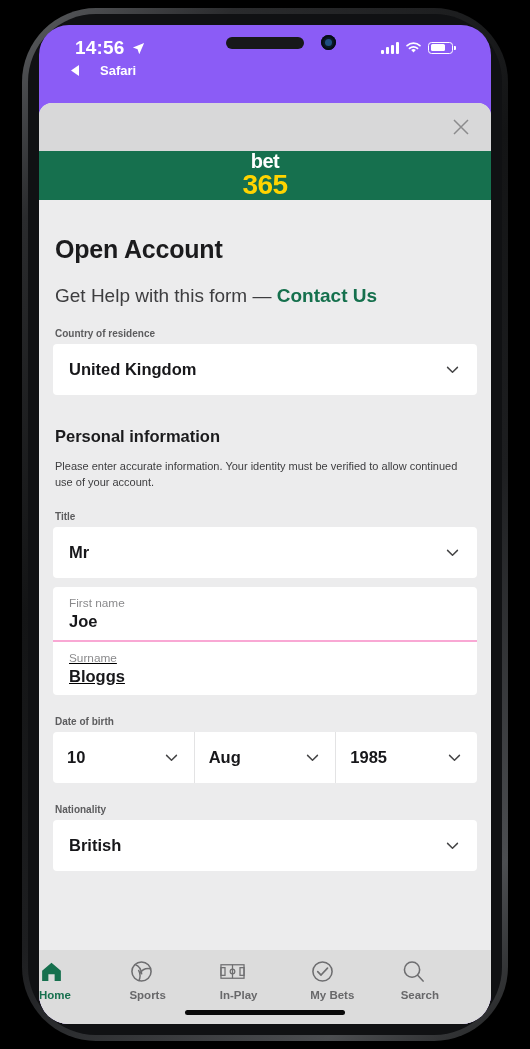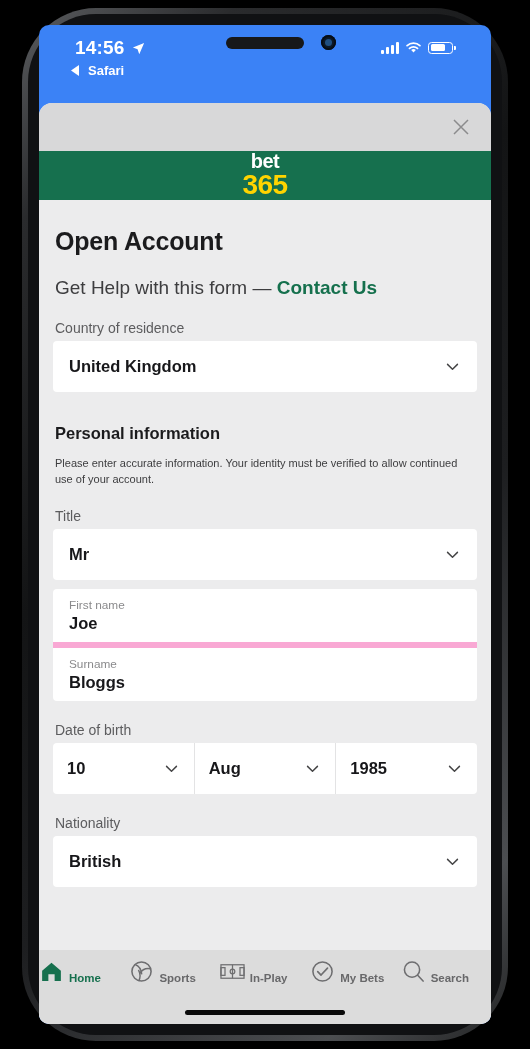--- a/index.html
+++ b/index.html
@@ -22,22 +22,22 @@
     padding: 6px;
   }
   .phone-band {
     position: absolute; inset: 6px;
     border-radius: 68px;
     background: #101113;
     padding: 5px;
   }
   .screen {
     position: absolute; inset: 11px;
-    border-radius: 10px;
-    background: #3b82f6;
+    border-radius: 30px;
+    background: #8b5cf6;
     overflow: hidden;
   }
 
   
   .btn-side {
     position: absolute;
     background: linear-gradient(180deg,#4a4c4f,#222325 40%,#3a3c3f);
     border-radius: 2px;
   }
   .btn-silent { left: 18px; top: 176px; width: 5px; height: 30px; }
@@ -51,21 +51,21 @@
     color: #fff;
   }
   .sb-time {
     position: absolute; left: 36px; top: 12px;
     font-size: 19px; font-weight: bold; letter-spacing: .2px;
     display: flex; align-items: center; gap: 6px;
   }
   .sb-back {
     position: absolute; left: 32px; top: 38px;
     font-size: 13px; font-weight: bold;
-    display: flex; align-items: center; gap: 8px;
+    display: flex; align-items: center; gap: 20px;
   }
   .sb-right {
     position: absolute; right: 38px; top: 16px;
     display: flex; align-items: center; gap: 6px;
   }
   .island {
     position: absolute; left: 50%; transform: translateX(-50%);
     top: 12px; width: 78px; height: 12px;
     background: #17181a; border-radius: 8px;
   }
@@ -121,55 +121,55 @@
   }
   .logo .b2 {
     display: block; font-size: 28px; font-weight: bold;
     color: #ffd400; letter-spacing: -.5px;
   }
 
   
   .body {
     position: absolute; left: 0; right: 0; top: 97px; bottom: 74px;
     background: #ececed;
-    padding: 0 14px;
+    padding: 8px 14px;
     overflow: hidden;
   }
   .h1 {
     font-size: 25px; font-weight: bold; color: #1b1b1d;
     margin: 27px 0 0 2px; letter-spacing: -.2px;
   }
   .helpline {
     font-size: 19px; color: #3d3d3f; margin: 21px 0 0 2px;
   }
   .helpline a { color: #15704d; font-weight: bold; text-decoration: none; }
 
   .field-label {
-    font-size: 14px; color: #5c5c5e; margin: 21px 0 5px 2px;
+    font-size: 10px; color: #5c5c5e; margin: 21px 0 5px 2px; font-weight: bold;
   }
   .select {
     background: #fff; border-radius: 4px; height: 51px;
     display: flex; align-items: center; padding: 0 16px;
     cursor: pointer;
   }
   .select .val { flex: 1; font-size: 16.5px; font-weight: bold; color: #17171a; }
   .chev { width: 17px; height: 17px; opacity: .82; }
 
   .h2 {
     font-size: 16.5px; font-weight: bold; color: #1b1b1d;
     margin: 32px 0 0 2px;
   }
   .para {
     font-size: 11px; color: #3d3d3f; line-height: 1.42;
     margin: 13px 0 0 2px;
   }
 
   .textcard { background: #fff; border-radius: 4px; margin-top: 9px; }
   .textfield { padding: 9px 16px 9px; cursor: text; }
-  .textfield + .textfield { border-top: 6px solid #f9a8d4; }
+  .textfield + .textfield { border-top: 2px solid #f9a8d4; text-decoration: underline; }
   .tf-label { font-size: 11.8px; color: #8a8a8c; margin-bottom: 2px; }
   .tf-val { font-size: 16.5px; font-weight: bold; color: #17171a; }
 
   .dob {
     background: #fff; border-radius: 4px; height: 51px;
     display: flex; align-items: stretch;
   }
   .dob-cell {
     flex: 1; display: flex; align-items: center; padding: 0 14px;
     cursor: pointer;
@@ -177,21 +177,21 @@
   .dob-cell + .dob-cell { border-left: 1px solid #e3e3e4; gap: 44px; }
   .dob-cell .val { flex: 1; font-size: 16.5px; font-weight: bold; color: #17171a; }
 
   
   .tabbar {
     position: absolute; left: 0; right: 0; bottom: 0; height: 74px;
     background: #dcdcdc;
     display: flex; align-items: flex-start; padding-top: 9px;
   }
   .tab {
-    flex: 1; display: flex; align-items: flex-end; gap: 5px;
+    flex: 1; display: flex; flex-direction: column; align-items: flex-start; gap: 5px;
     cursor: pointer;
   }
   .tab .ic { width: 25px; height: 25px; display: block; }
   .tab .lbl { font-size: 11.5px; font-weight: bold; color: #68686a; }
   .tab.active .lbl { color: #16704e; }
 
   .home-indicator {
     position: absolute; left: 50%; transform: translateX(-50%);
     bottom: 9px; width: 160px; height: 5px;
     background: #0a0a0a; border-radius: 3px;

